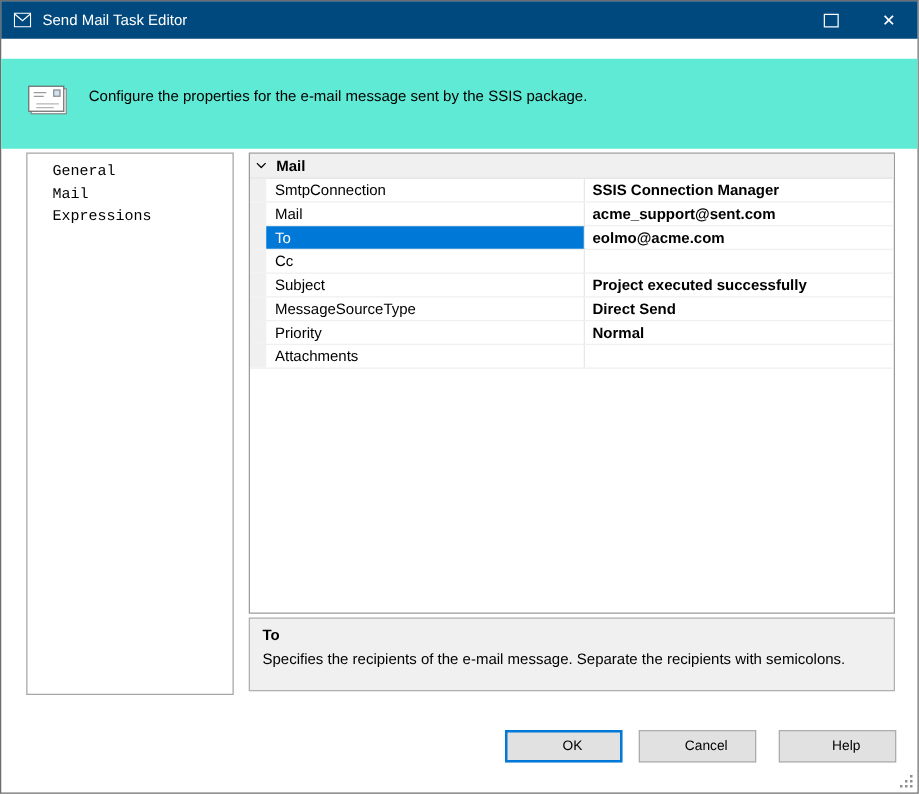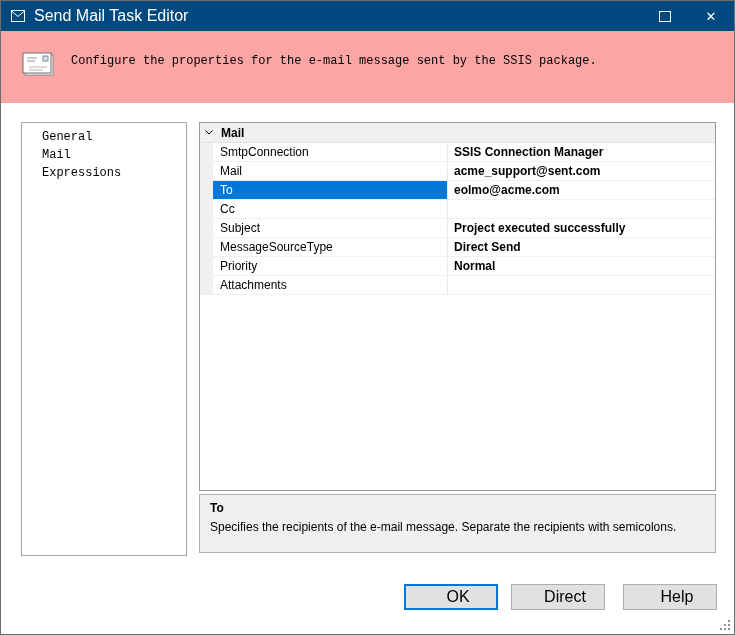--- a/index.html
+++ b/index.html
@@ -9,28 +9,28 @@
     overflow:hidden;
   }
   .window{position:absolute;inset:0;border:1px solid #6d6d6d;box-sizing:border-box;background:#ffffff;}
 
   
   .titlebar{
     position:absolute;top:0;left:0;right:0;height:30px;background:#00497e;
     display:flex;align-items:center;color:#ffffff;
   }
   .titlebar-icon{width:16px;height:16px;margin-left:9px;display:flex;align-items:center;justify-content:center;}
-  .titlebar-title{margin-left:8px;font-size:16px;}
+  .titlebar-title{margin-left:8px;font-size:12px;}
   .titlebar-controls{margin-left:auto;display:flex;height:30px;}
   .tb-btn{width:46px;height:30px;display:flex;align-items:center;justify-content:center;background:transparent;border:none;color:#fff;cursor:default;}
   .maximize-box{width:10px;height:9px;border:1px solid #ffffff;display:block;}
   .close-glyph{font-size:13px;line-height:13px;}
 
   
-  .header{position:absolute;top:30px;left:0;right:0;height:72px;background:#fca5a5;font-family:Liberation Mono, monospace;}
+  .header{position:absolute;top:46px;left:0;right:0;height:72px;background:#5eead4;}
   .header-icon{position:absolute;left:20px;top:18px;}
   .header-text{position:absolute;left:70px;top:23px;width:620px;line-height:15px;}
 
   
   .nav-list{
     position:absolute;left:20px;top:121px;width:166px;height:434px;
     background:#ffffff;border:1px solid #a5a5a5;box-sizing:border-box;padding-top:5px;font-family:Liberation Mono, monospace;
   }
   .nav-item{height:18px;line-height:18px;padding-left:20px;cursor:default;}
 
@@ -41,38 +41,38 @@
   }
   .category-row{
     height:19px;display:flex;align-items:center;background:#f0f0f0;
     border-bottom:1px solid #e3e3e3;font-weight:700;
   }
   .chevron{width:18px;display:flex;align-items:center;justify-content:center;}
   .category-label{margin-left:3px;}
   .prop-row{height:19px;display:flex;border-bottom:1px solid #f0f0f0;box-sizing:border-box;}
   .indent{width:13px;background:#f0f0f0;flex:0 0 auto;}
   .cell{display:flex;align-items:center;box-sizing:border-box;overflow:hidden;white-space:nowrap;}
-  .cell.name{width:235px;flex:0 0 auto;padding-left:7px;border-right:1px solid #e8e8e8;}
+  .cell.name{width:255px;flex:0 0 auto;padding-left:7px;border-right:1px solid #e8e8e8;}
   .cell.value{flex:1;padding-left:6px;font-weight:700;}
   .cell.name.selected{background:#0078d7;color:#ffffff;}
 
   
   .desc-panel{
     position:absolute;left:198px;top:493px;width:517px;height:59px;
     background:#f0f0f0;border:1px solid #b0b0b0;box-sizing:border-box;
     padding:6px 10px;
   }
   .desc-title{font-weight:700;margin-bottom:5px;}
   .desc-text{line-height:14px;}
 
   
   .btn{
     position:absolute;top:583px;width:94px;height:26px;background:#e1e1e1;
     border:1px solid #adadad;box-sizing:border-box;display:flex;align-items:center;justify-content:center;
-    font-family:"Liberation Sans", sans-serif;font-size:16px;cursor:default;padding-left:20px;
+    font-family:"Liberation Sans", sans-serif;font-size:11px;cursor:default;padding-left:20px;
   }
   .btn.ok{left:403px;border:2px solid #0078d7;background:#e5f1fb00;background:#e1e1e1;}
   .btn.cancel{left:510px;}
   .btn.help{left:622px;}
 
   
   .grip{position:absolute;right:3px;bottom:3px;width:12px;height:12px;}
   .grip::before{
     content:"";position:absolute;right:1px;bottom:1px;width:2px;height:2px;background:#8f8f8f;
     box-shadow:-4px 0 #8f8f8f, -8px 0 #8f8f8f, 0 -4px #8f8f8f, -4px -4px #8f8f8f, 0 -8px #8f8f8f;
@@ -173,18 +173,18 @@
       <div class="cell value"></div>
     </div>
   </div>
 
   <div class="desc-panel">
     <div class="desc-title">To</div>
     <div class="desc-text">Specifies the recipients of the e-mail message. Separate the recipients with semicolons.</div>
   </div>
 
   <button class="btn ok">OK</button>
-  <button class="btn cancel">Direct</button>
+  <button class="btn cancel">Cancel</button>
   <button class="btn help">Help</button>
 
   <span class="grip"></span>
 
 </div>
 
 </body></html>

